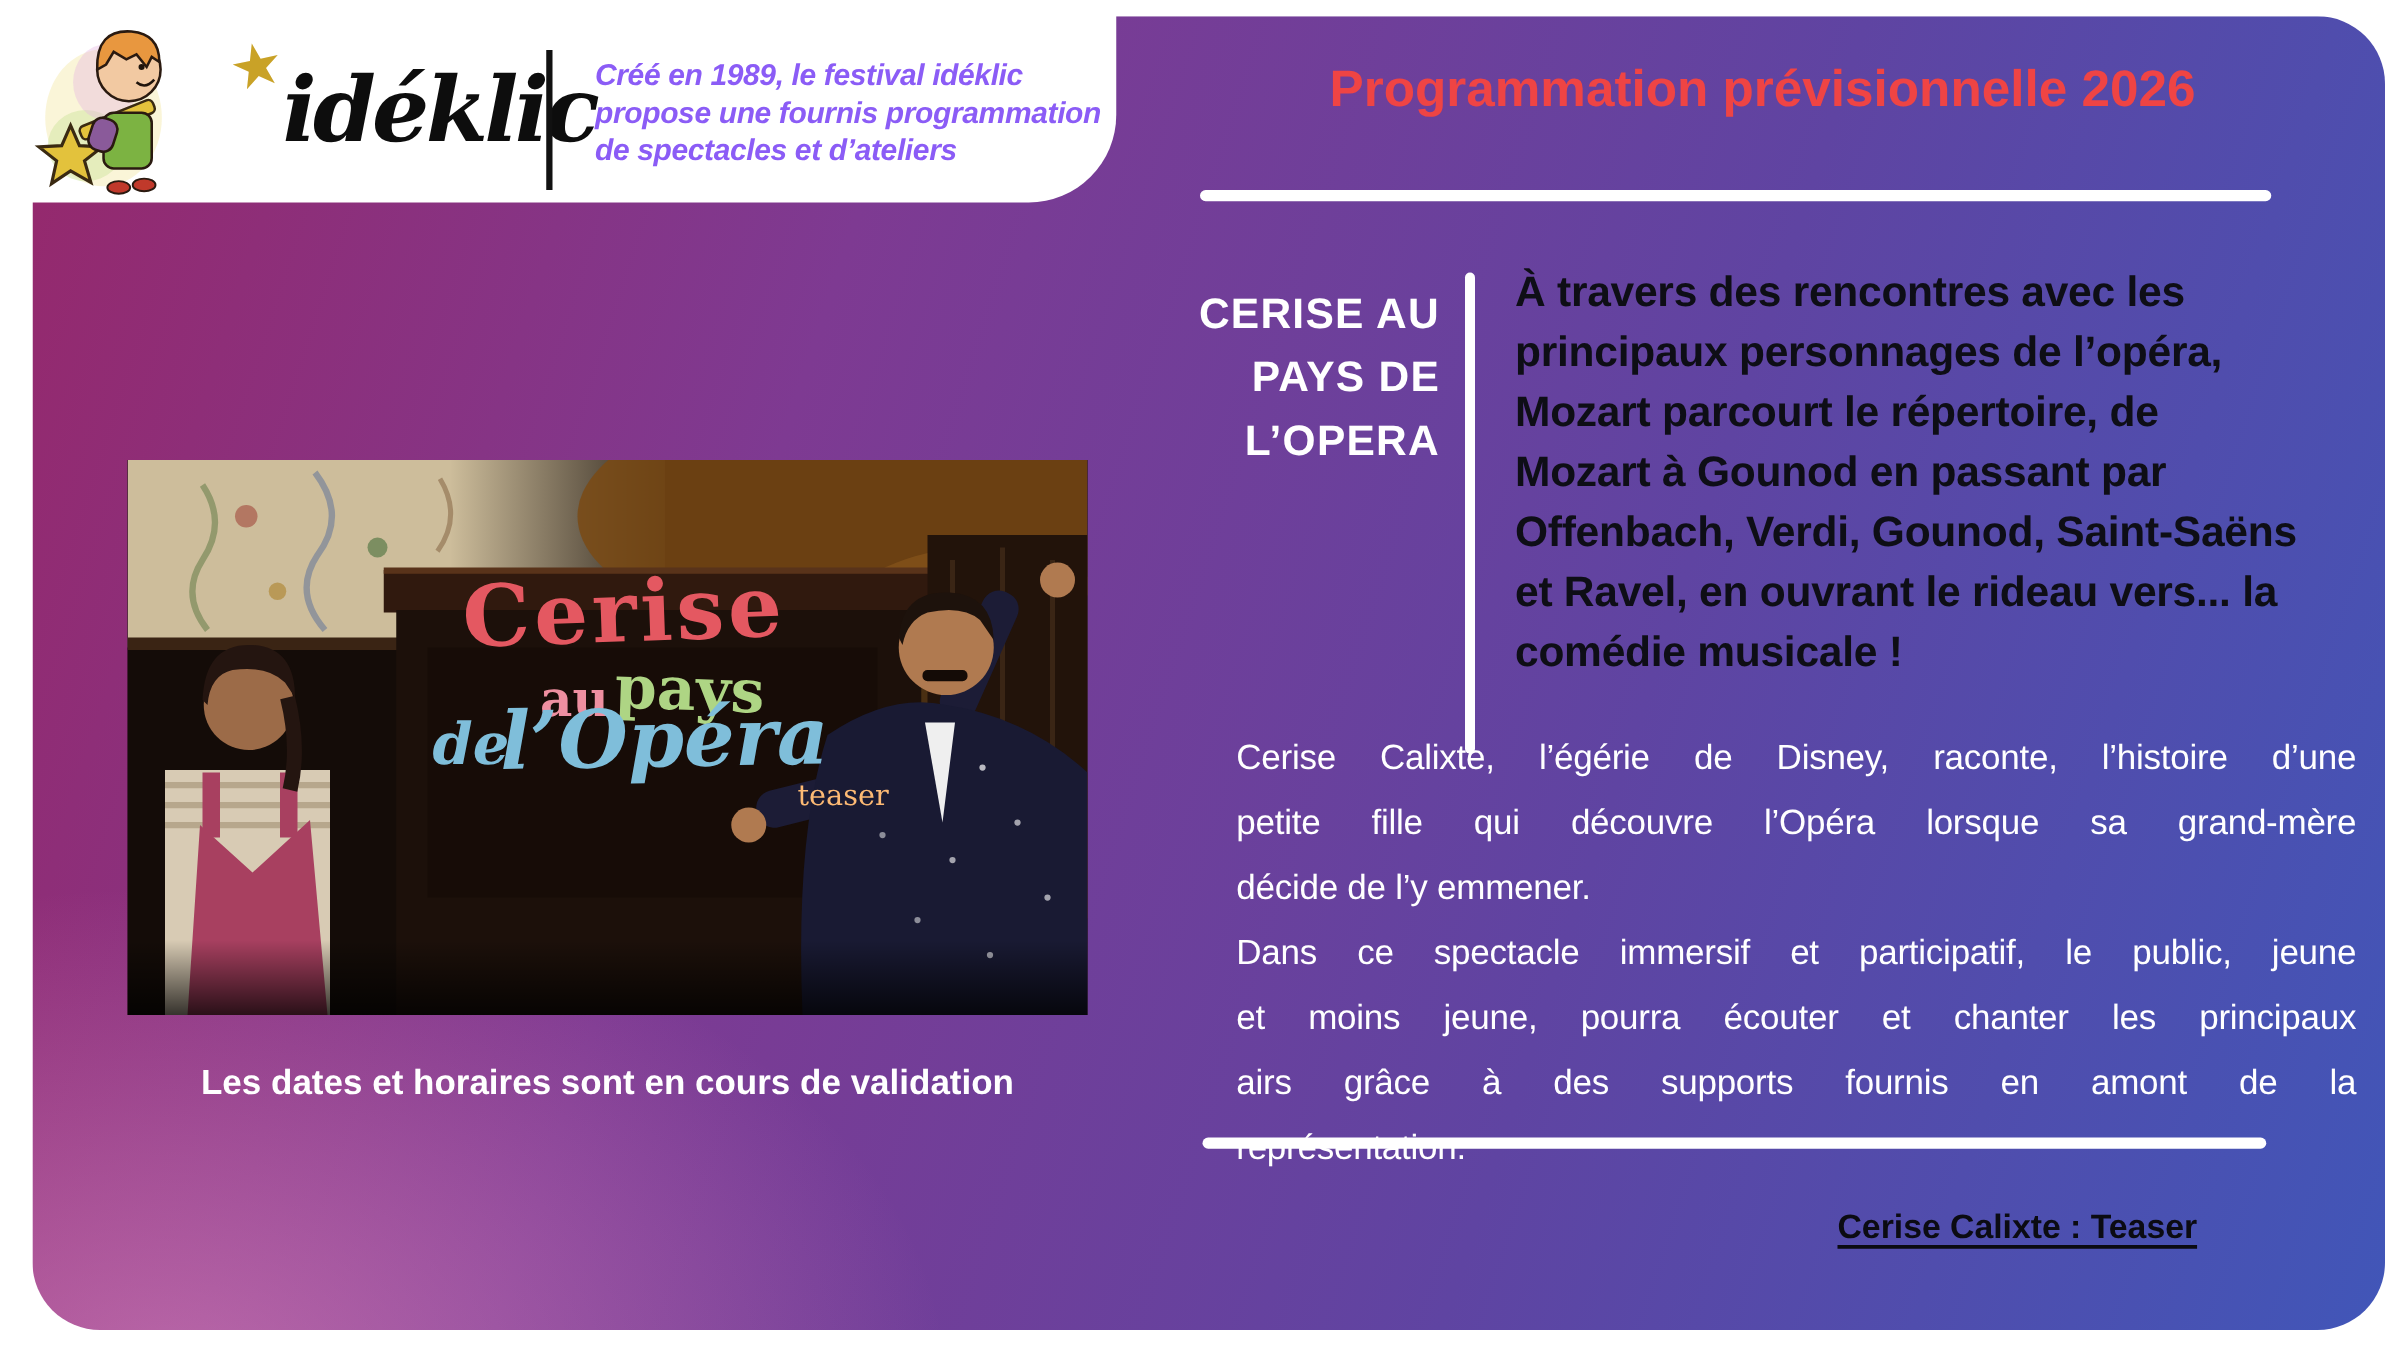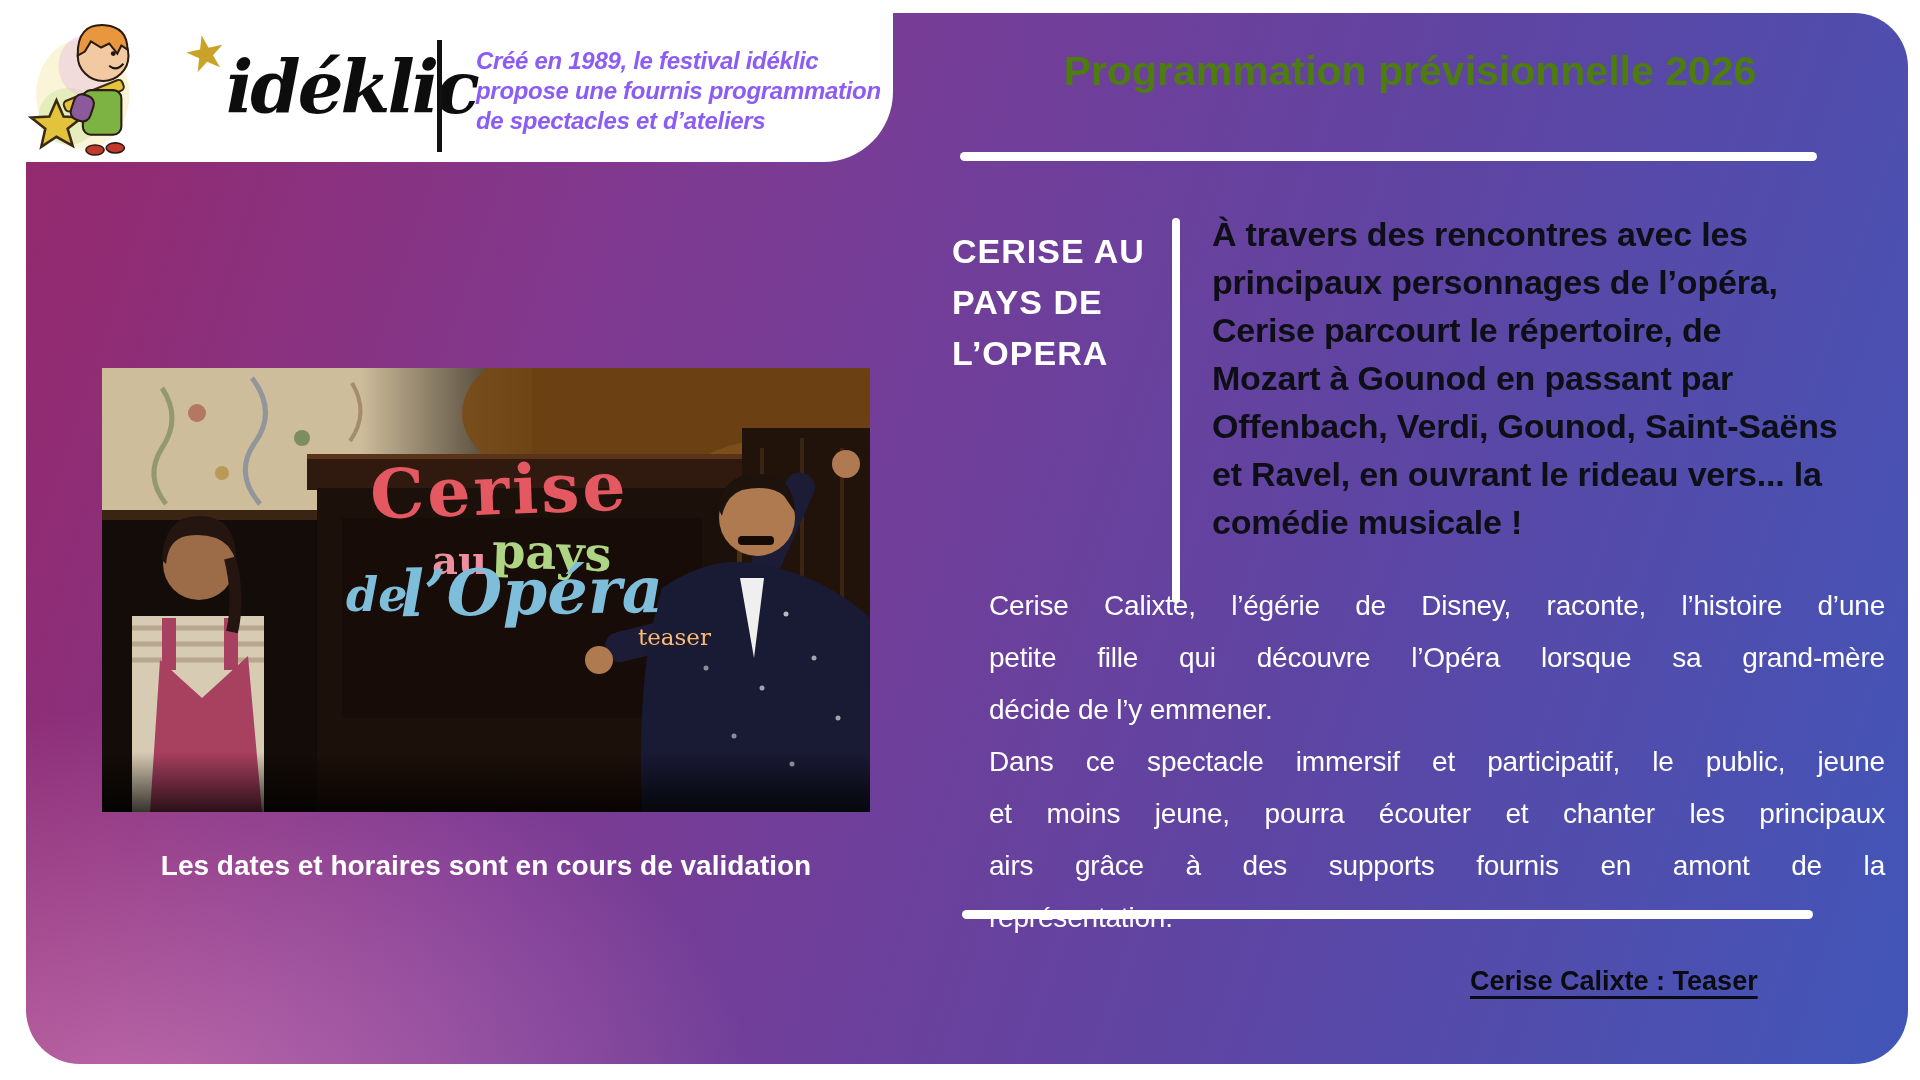--- a/index.html
+++ b/index.html
@@ -18,27 +18,27 @@
   .mascot{position:absolute;left:24px;top:4px;width:142px;height:154px;}
   .logo-star{position:absolute;left:184px;top:30px;font-size:48px;color:#c9a227;
     transform:rotate(-12deg);line-height:1;}
   .logo-text{position:absolute;left:226px;top:52px;font-family:"DejaVu Serif",serif;
     font-style:italic;font-weight:bold;font-size:72px;line-height:1;color:#0d0d0d;letter-spacing:-3px;}
   .header-divider{position:absolute;left:437px;top:40px;width:5px;height:112px;background:#111;}
   .tagline{position:absolute;left:476px;top:46px;color:#8b5cf6;font-weight:bold;font-size:24px;
     line-height:30px;white-space:nowrap;letter-spacing:-0.3px;font-style:italic;}
 
   
-  .program-title{position:absolute;left:960px;top:48px;width:900px;text-align:center;color:#4d7c0f;
+  .program-title{position:absolute;left:960px;top:48px;width:900px;text-align:center;color:#ef4444;
     font-weight:bold;font-size:41px;white-space:nowrap;}
   .hline{position:absolute;height:9px;background:#ffffff;border-radius:5px;}
   .hline.top{left:960px;top:152px;width:857px;}
   .hline.bottom{left:962px;top:910px;width:851px;}
 
-  .show-title{position:absolute;left:952px;top:226px;width:200px;text-align:left;color:#ffffff;
+  .show-title{position:absolute;left:952px;top:226px;width:200px;text-align:right;color:#ffffff;
     font-weight:bold;font-size:34px;line-height:51px;letter-spacing:1px;white-space:nowrap;}
   .vline{position:absolute;left:1172px;top:218px;width:8px;height:385px;background:#ffffff;border-radius:4px;}
 
   .show-intro{position:absolute;left:1212px;top:210px;color:#0e0e16;font-weight:bold;
     font-size:34px;line-height:48px;white-space:nowrap;letter-spacing:-0.2px;}
 
   .show-desc{position:absolute;left:962px;top:580px;width:896px;color:#ffffff;font-weight:normal;
     font-size:28px;line-height:52px;letter-spacing:-0.2px;margin-left:27px;}
   .jline{text-align:justify;text-align-last:justify;white-space:nowrap;overflow:visible;}
   .jline.last{text-align-last:left;}
@@ -103,21 +103,21 @@
   <div class="show-title">
     <div>CERISE AU</div>
     <div>PAYS DE</div>
     <div>L’OPERA</div>
   </div>
   <div class="vline"></div>
 
   <div class="show-intro">
     <div>À travers des rencontres avec les</div>
     <div>principaux personnages de l’opéra,</div>
-    <div>Cerise parcourt le répertoire, de</div>
+    <div>Mozart parcourt le répertoire, de</div>
     <div>Mozart à Gounod en passant par</div>
     <div>Offenbach, Verdi, Gounod, Saint-Saëns</div>
     <div>et Ravel, en ouvrant le rideau vers... la</div>
     <div>comédie musicale !</div>
   </div>
 
   <div class="show-desc">
     <div class="jline">Cerise Calixte, l’égérie de Disney, raconte, l’histoire d’une</div>
     <div class="jline">petite fille qui découvre l’Opéra lorsque sa grand-mère</div>
     <div class="jline last">décide de l’y emmener.</div>

